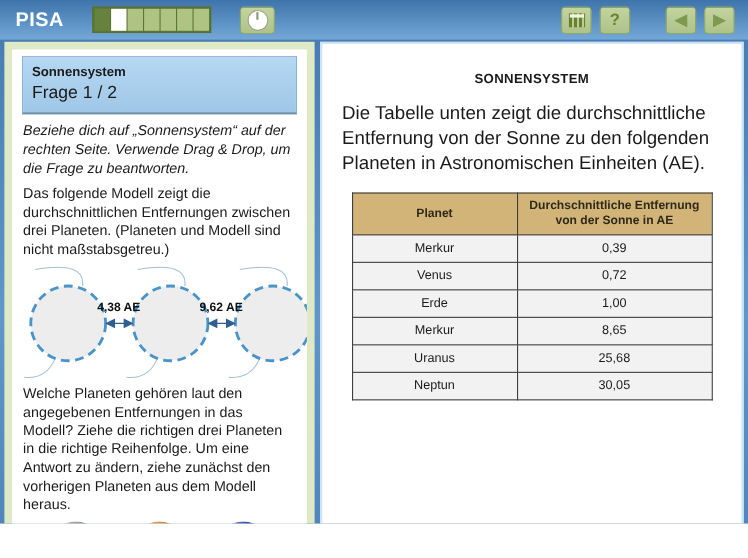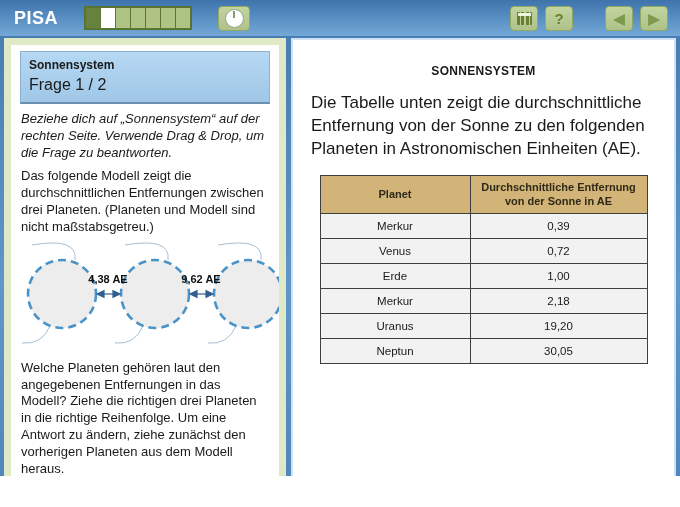--- a/index.html
+++ b/index.html
@@ -162,21 +162,21 @@
           <polygon points="71,52 78,48.6 78,55.4"></polygon>
           <polygon points="94,52 87,48.6 87,55.4"></polygon>
           <line x1="167" y1="52" x2="184" y2="52"></line>
           <polygon points="164,52 171,48.6 171,55.4"></polygon>
           <polygon points="187,52 180,48.6 180,55.4"></polygon>
         </g>
         <text x="82" y="41" text-anchor="middle" font-size="11" font-weight="bold" fill="#111111">4,38 AE</text>
         <text x="175" y="41" text-anchor="middle" font-size="11" font-weight="bold" fill="#111111">9,62 AE</text>
       </svg>
 
-      <p class="para" style="margin-top:12px;">Welche Planeten gehören laut den angegebenen Entfernungen in das Modell? Ziehe die richtigen drei Planeten in die richtige Reihenfolge. Um eine Antwort zu ändern, ziehe zunächst den vorherigen Planeten aus dem Modell heraus.</p>
+      <p class="para" style="margin-top:2px;">Welche Planeten gehören laut den angegebenen Entfernungen in das Modell? Ziehe die richtigen drei Planeten in die richtige Reihenfolge. Um eine Antwort zu ändern, ziehe zunächst den vorherigen Planeten aus dem Modell heraus.</p>
 
       <div class="planets" id="planets">
           <div class="planet-tile">
             <div class="planet-img p-merkur"></div>
             <div class="planet-label">Merkur</div>
           </div>
           <div class="planet-tile">
             <div class="planet-img p-venus"></div>
             <div class="planet-label">Venus</div>
           </div>
@@ -216,25 +216,25 @@
           <tr>
             <td>Venus</td>
             <td>0,72</td>
           </tr>
           <tr>
             <td>Erde</td>
             <td>1,00</td>
           </tr>
           <tr>
             <td>Merkur</td>
-            <td>2,18</td>
+            <td>8,65</td>
           </tr>
           <tr>
             <td>Uranus</td>
-            <td>19,20</td>
+            <td>25,68</td>
           </tr>
           <tr>
             <td>Neptun</td>
             <td>30,05</td>
           </tr>
         </tbody>
     </table>
   </div>
 
 </div>

